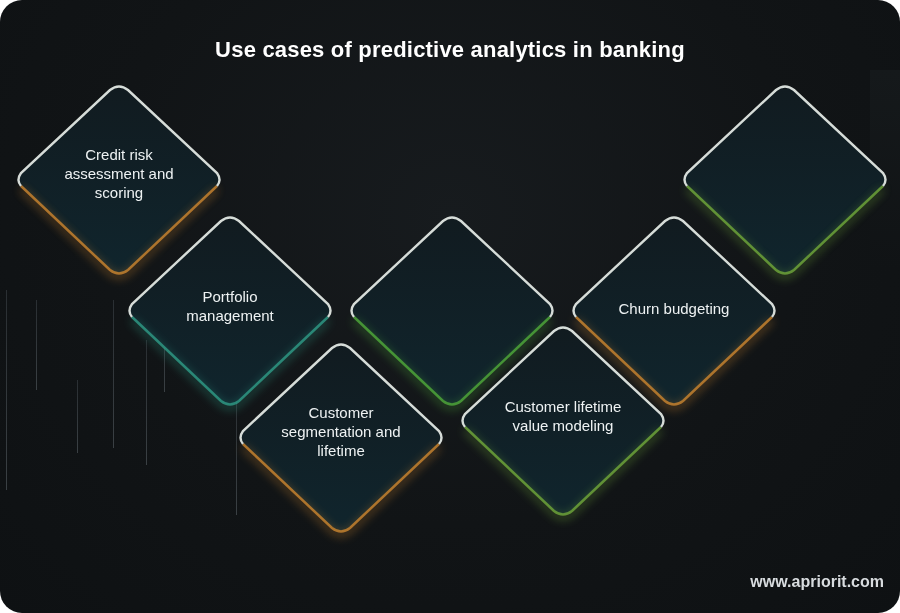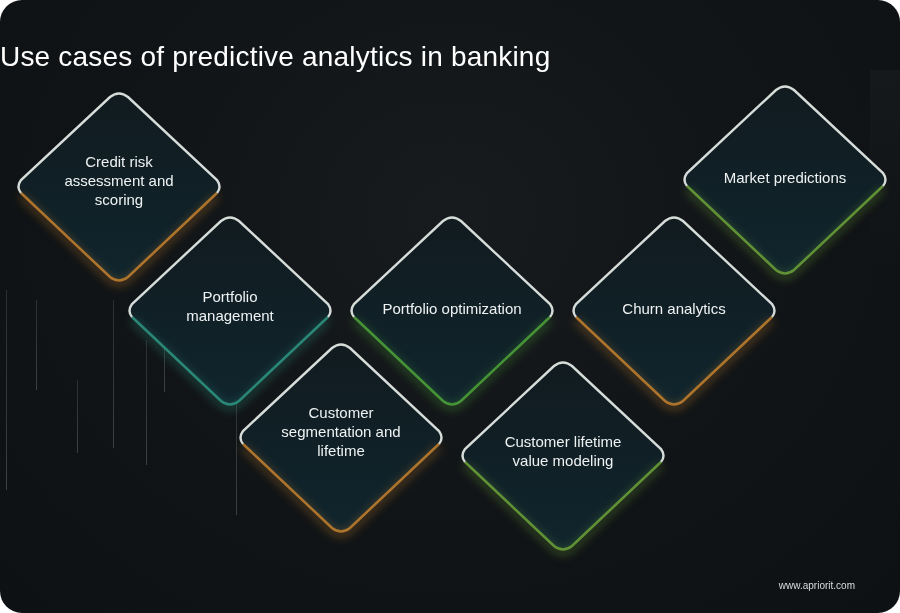--- a/index.html
+++ b/index.html
@@ -1,45 +1,45 @@
 <!DOCTYPE html>
 <html><head>
 <meta charset="utf-8">
 <style>
   html,body{margin:0;padding:0;background:#ffffff;}
   .canvas{position:relative;width:900px;height:613px;overflow:hidden;border-radius:22px;
     background:radial-gradient(ellipse at 50% 35%, #171b1e 0%, #111416 55%, #0e1113 100%);
     font-family:"Liberation Sans","DejaVu Sans",sans-serif;}
-  .title{position:absolute;top:22px;left:0;width:900px;text-align:left;color:#ffffff;
-    font-weight:normal;font-size:28px;letter-spacing:0.2px;}
+  .title{position:absolute;top:22px;left:0;width:900px;text-align:center;color:#ffffff;
+    font-weight:bold;font-size:22px;letter-spacing:0.2px;}
   .rain{position:absolute;width:1px;background:linear-gradient(#2a2f33,#3a4044);}
   .tile{position:absolute;width:210px;height:190px;}
   .tile svg{position:absolute;left:0;top:0;overflow:visible;}
   .label{position:absolute;left:35px;width:140px;text-align:center;color:#eef2f3;
     font-size:15px;line-height:19px;top:50%;transform:translateY(-62%);}
-  .footer{position:absolute;right:45px;bottom:22px;color:#d8dcdf;font-size:10px;}
+  .footer{position:absolute;right:16px;bottom:22px;color:#d8dcdf;font-size:16px;font-weight:bold;}
   .bldg{position:absolute;right:0;top:70px;width:30px;height:200px;background:linear-gradient(#15191b,#101315);}
 </style>
 </head>
 <body>
 
 <div class="canvas">
   <div class="bldg"></div>
 
   <div class="rain" style="left:6px;top:290px;height:200px;"></div>
   <div class="rain" style="left:36px;top:300px;height:90px;"></div>
   <div class="rain" style="left:77px;top:380px;height:73px;"></div>
   <div class="rain" style="left:113px;top:300px;height:148px;"></div>
   <div class="rain" style="left:146px;top:340px;height:125px;"></div>
   <div class="rain" style="left:164px;top:320px;height:72px;"></div>
   <div class="rain" style="left:236px;top:380px;height:135px;"></div>
 
   <h1 class="title">Use cases of predictive analytics in banking</h1>
 
-  <div class="tile" style="left:14px;top:92px;">
+  <div class="tile" style="left:14px;top:85px;">
     <svg width="210" height="190">
       <defs>
         <linearGradient id="fill" x1="0" y1="0" x2="0" y2="1">
           <stop offset="0" stop-color="#111b20"></stop>
             <stop offset="1" stop-color="#10252d"></stop>
         </linearGradient>
       </defs>
       <path d="M105 4 Q110 1 114 5 L203 88 Q208 95 203 101 L114 185 Q105 192 96 185 L7 101 Q2 95 7 88 L96 5 Q100 1 105 4Z" fill="url(#fill)"></path>
       <path d="M7 101 L96 185 Q105 192 114 185 L203 101" fill="none" stroke="#c9842f" stroke-width="2.5" opacity="0.85" style="filter:drop-shadow(0 3px 5px #c9842f)"></path>
       <path d="M7 101 Q2 95 7 88 L96 5 Q105 -2 114 5 L203 88 Q208 95 203 101" fill="none" stroke="#d6dcd8" stroke-width="2.4"></path>
@@ -48,60 +48,58 @@
   </div>
 
 
 
   <div class="tile" style="left:680px;top:85px;">
     <svg width="210" height="190">
       <path d="M105 4 Q110 1 114 5 L203 88 Q208 95 203 101 L114 185 Q105 192 96 185 L7 101 Q2 95 7 88 L96 5 Q100 1 105 4Z" fill="url(#fill)"></path>
       <path d="M7 101 L96 185 Q105 192 114 185 L203 101" fill="none" stroke="#6fa63a" stroke-width="2.5" opacity="0.85" style="filter:drop-shadow(0 3px 5px #6fa63a)"></path>
       <path d="M7 101 Q2 95 7 88 L96 5 Q105 -2 114 5 L203 88 Q208 95 203 101" fill="none" stroke="#d6dcd8" stroke-width="2.4"></path>
     </svg>
-    <div class="label">Market predictions</div>
   </div>
 
   <div class="tile" style="left:125px;top:216px;">
     <svg width="210" height="190">
       <path d="M105 4 Q110 1 114 5 L203 88 Q208 95 203 101 L114 185 Q105 192 96 185 L7 101 Q2 95 7 88 L96 5 Q100 1 105 4Z" fill="url(#fill)"></path>
       <path d="M7 101 L96 185 Q105 192 114 185 L203 101" fill="none" stroke="#2f9a86" stroke-width="2.5" opacity="0.85" style="filter:drop-shadow(0 3px 5px #2f9a86)"></path>
       <path d="M7 101 Q2 95 7 88 L96 5 Q105 -2 114 5 L203 88 Q208 95 203 101" fill="none" stroke="#d6dcd8" stroke-width="2.4"></path>
     </svg>
     <div class="label">Portfolio management</div>
   </div>
 
   <div class="tile" style="left:347px;top:216px;">
     <svg width="210" height="190">
       <path d="M105 4 Q110 1 114 5 L203 88 Q208 95 203 101 L114 185 Q105 192 96 185 L7 101 Q2 95 7 88 L96 5 Q100 1 105 4Z" fill="url(#fill)"></path>
       <path d="M7 101 L96 185 Q105 192 114 185 L203 101" fill="none" stroke="#4fa83a" stroke-width="2.5" opacity="0.85" style="filter:drop-shadow(0 3px 5px #4fa83a)"></path>
       <path d="M7 101 Q2 95 7 88 L96 5 Q105 -2 114 5 L203 88 Q208 95 203 101" fill="none" stroke="#d6dcd8" stroke-width="2.4"></path>
     </svg>
-    <div class="label">Portfolio optimization</div>
   </div>
 
   <div class="tile" style="left:569px;top:216px;">
     <svg width="210" height="190">
       <path d="M105 4 Q110 1 114 5 L203 88 Q208 95 203 101 L114 185 Q105 192 96 185 L7 101 Q2 95 7 88 L96 5 Q100 1 105 4Z" fill="url(#fill)"></path>
       <path d="M7 101 L96 185 Q105 192 114 185 L203 101" fill="none" stroke="#c9842f" stroke-width="2.5" opacity="0.85" style="filter:drop-shadow(0 3px 5px #c9842f)"></path>
       <path d="M7 101 Q2 95 7 88 L96 5 Q105 -2 114 5 L203 88 Q208 95 203 101" fill="none" stroke="#d6dcd8" stroke-width="2.4"></path>
     </svg>
-    <div class="label">Churn analytics</div>
+    <div class="label">Churn budgeting</div>
   </div>
 
   <div class="tile" style="left:236px;top:343px;">
     <svg width="210" height="190">
       <path d="M105 4 Q110 1 114 5 L203 88 Q208 95 203 101 L114 185 Q105 192 96 185 L7 101 Q2 95 7 88 L96 5 Q100 1 105 4Z" fill="url(#fill)"></path>
       <path d="M7 101 L96 185 Q105 192 114 185 L203 101" fill="none" stroke="#c9842f" stroke-width="2.5" opacity="0.85" style="filter:drop-shadow(0 3px 5px #c9842f)"></path>
       <path d="M7 101 Q2 95 7 88 L96 5 Q105 -2 114 5 L203 88 Q208 95 203 101" fill="none" stroke="#d6dcd8" stroke-width="2.4"></path>
     </svg>
     <div class="label">Customer segmentation and lifetime</div>
   </div>
 
-  <div class="tile" style="left:458px;top:361px;">
+  <div class="tile" style="left:458px;top:326px;">
     <svg width="210" height="190">
       <path d="M105 4 Q110 1 114 5 L203 88 Q208 95 203 101 L114 185 Q105 192 96 185 L7 101 Q2 95 7 88 L96 5 Q100 1 105 4Z" fill="url(#fill)"></path>
       <path d="M7 101 L96 185 Q105 192 114 185 L203 101" fill="none" stroke="#6fa63a" stroke-width="2.5" opacity="0.85" style="filter:drop-shadow(0 3px 5px #6fa63a)"></path>
       <path d="M7 101 Q2 95 7 88 L96 5 Q105 -2 114 5 L203 88 Q208 95 203 101" fill="none" stroke="#d6dcd8" stroke-width="2.4"></path>
     </svg>
     <div class="label">Customer lifetime value modeling</div>
   </div>
 
   <div class="footer">www.apriorit.com</div>
 </div>

